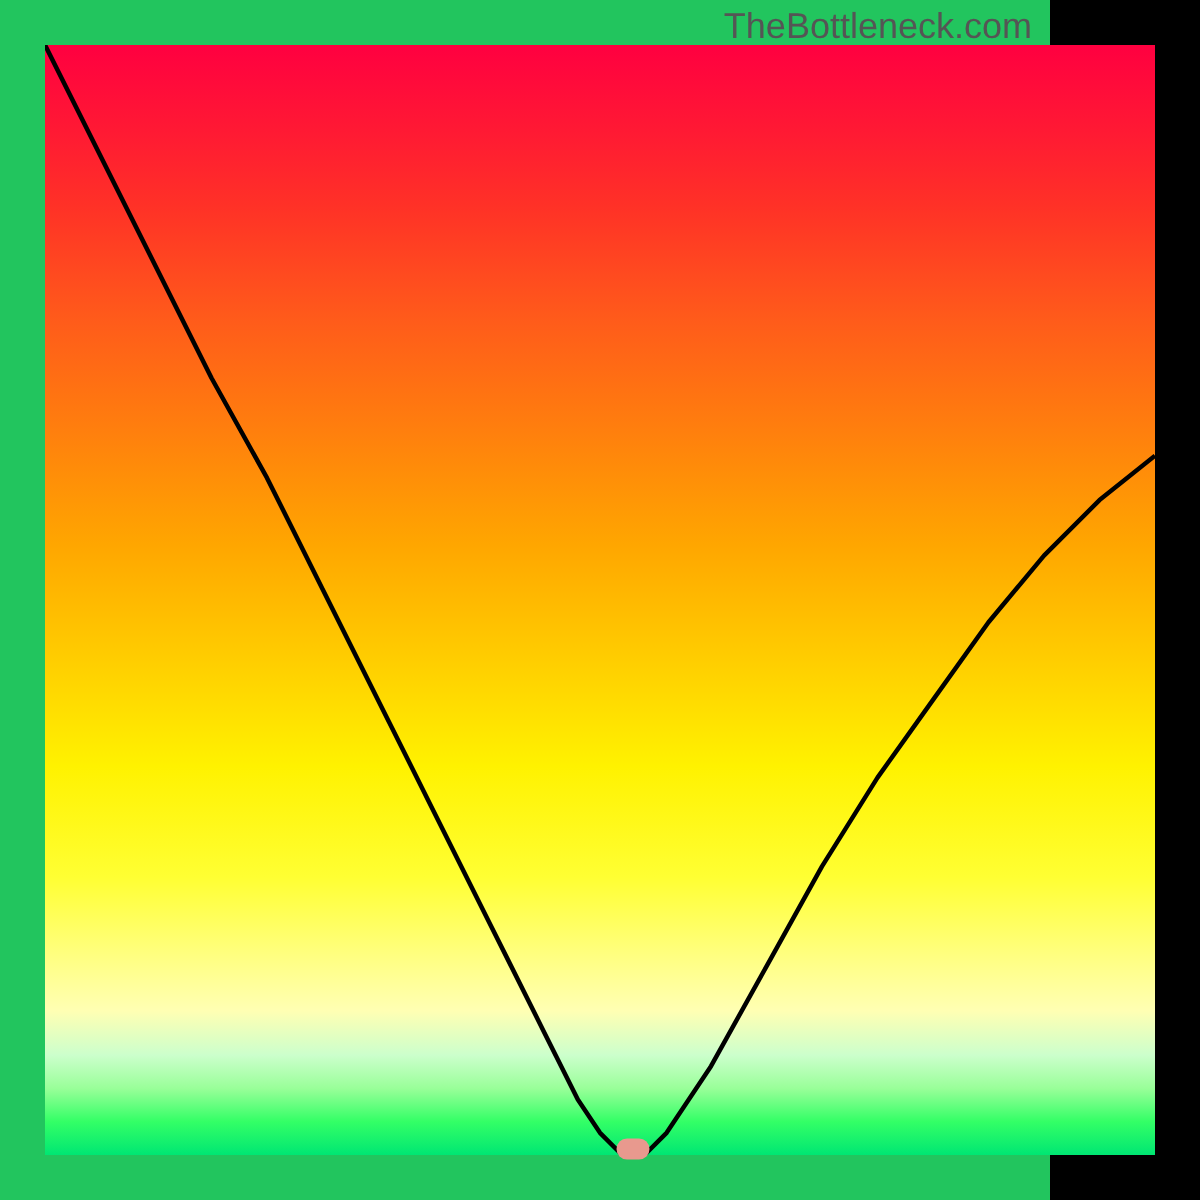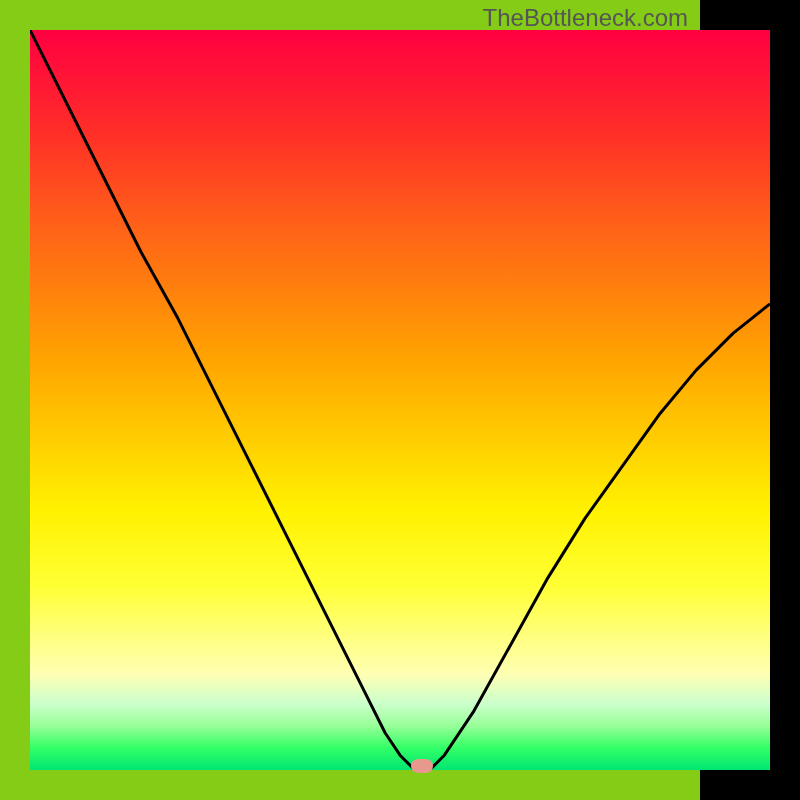--- a/index.html
+++ b/index.html
@@ -7,21 +7,21 @@
       width: 800px;
       height: 800px;
       background: #000;
       position: relative;
       font-family: Arial, sans-serif;
     }
     .container {
       width: 700px;
       height: 800px;
       position: relative;
-      background: #84cc16;
+      background: #22c55e;
     }
     .watermark {
       position: absolute;
       top: 4px;
       right: 12px;
       color: #555;
       font-size: 24px;
       font-weight: 500;
       z-index: 10;
     }

